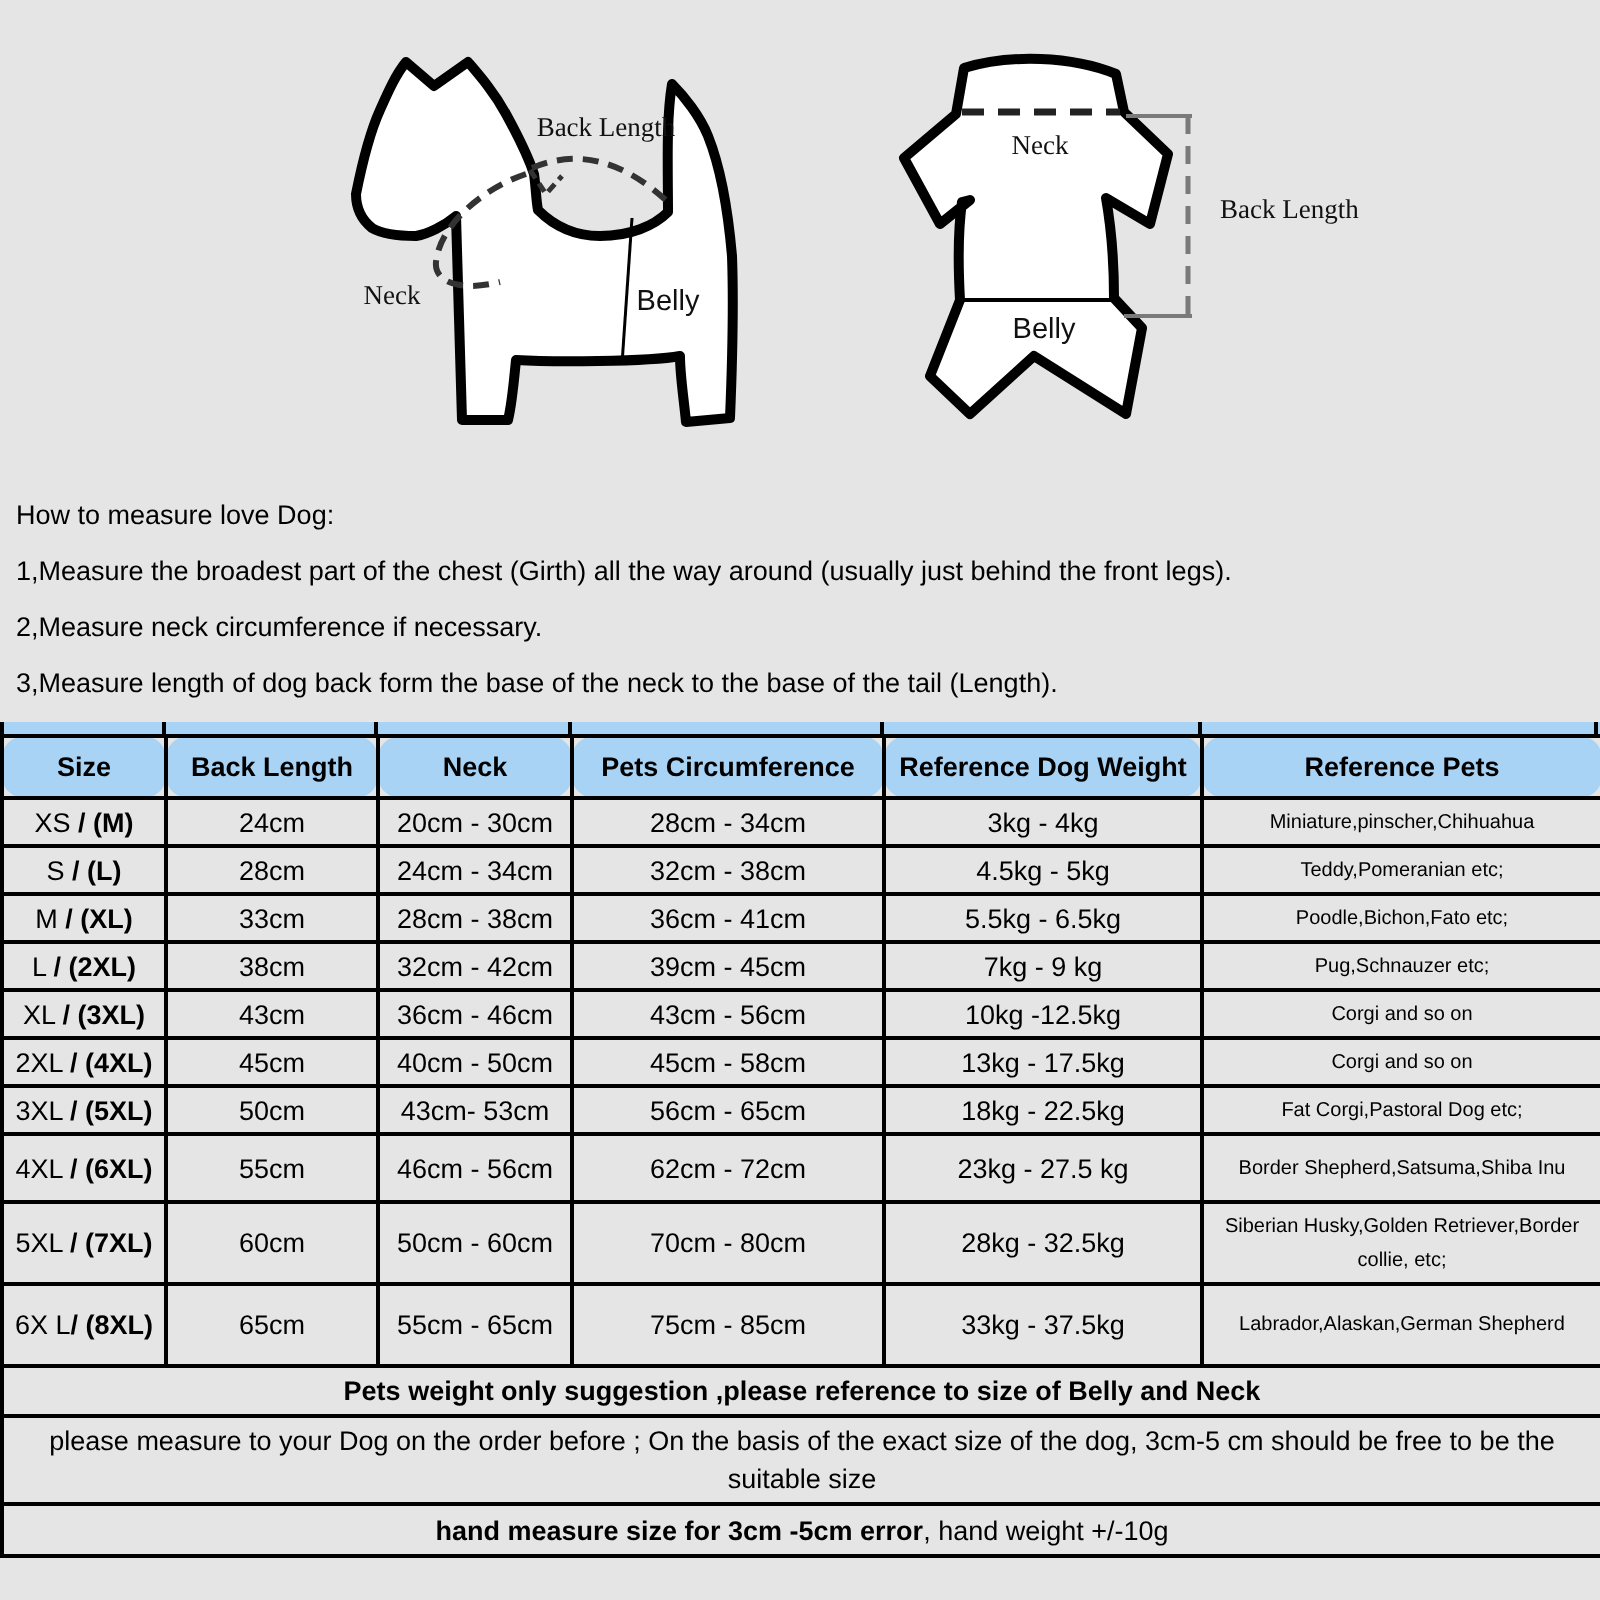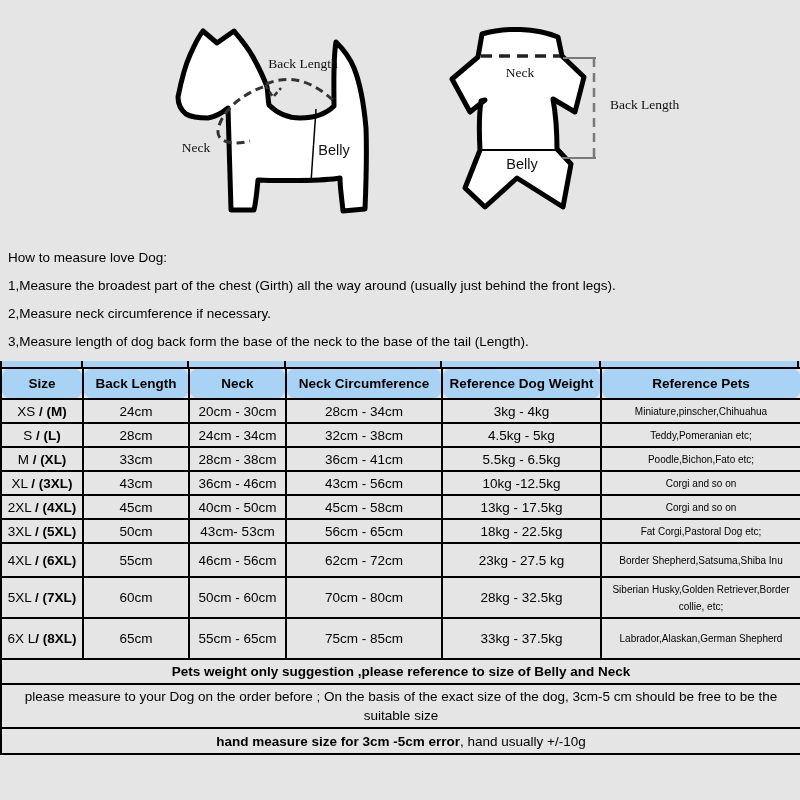--- a/index.html
+++ b/index.html
@@ -115,21 +115,21 @@
         <col style="width:97px">
       <col style="width:156px">
         <col style="width:159px">
         <col style="width:200px">
     </colgroup>
     <thead>
       <tr>
         <th>Size</th>
         <th>Back Length</th>
         <th>Neck</th>
-        <th>Neck Circumference</th>
+        <th>Pets Circumference</th>
         <th>Reference Dog Weight</th>
         <th>Reference Pets</th>
       </tr>
     </thead>
     <tbody>
       <tr>
         <td><span>XS </span><b>/ (M)</b></td>
         <td>24cm</td>
         <td>20cm - 30cm</td>
         <td>28cm - 34cm</td>
@@ -144,20 +144,28 @@
         <td>4.5kg - 5kg</td>
         <td class="pets">Teddy,Pomeranian etc;</td>
       </tr>
       <tr>
         <td><span>M </span><b>/ (XL)</b></td>
         <td>33cm</td>
         <td>28cm - 38cm</td>
         <td>36cm - 41cm</td>
         <td>5.5kg - 6.5kg</td>
         <td class="pets">Poodle,Bichon,Fato etc;</td>
+      </tr>
+      <tr>
+        <td><span>L </span><b>/ (2XL)</b></td>
+        <td>38cm</td>
+        <td>32cm - 42cm</td>
+        <td>39cm - 45cm</td>
+        <td>7kg - 9 kg</td>
+        <td class="pets">Pug,Schnauzer etc;</td>
       </tr>
       <tr>
         <td><span>XL </span><b>/ (3XL)</b></td>
         <td>43cm</td>
         <td>36cm - 46cm</td>
         <td>43cm - 56cm</td>
         <td>10kg -12.5kg</td>
         <td class="pets">Corgi and so on</td>
       </tr>
       <tr>
@@ -200,18 +208,18 @@
         <td>33kg - 37.5kg</td>
         <td class="pets">Labrador,Alaskan,German Shepherd</td>
       </tr>
       <tr>
         <td class="f-bold" colspan="6">Pets weight only suggestion ,please reference to size of Belly and Neck</td>
       </tr>
       <tr>
         <td class="f-plain" colspan="6">please measure to your Dog on the order before ; On the basis of the exact size of the dog, 3cm-5 cm should be free to be the suitable size</td>
       </tr>
       <tr>
-        <td class="f-mixed" colspan="6"><b>hand measure size for 3cm -5cm error</b><span>, hand usually +/-10g</span></td>
+        <td class="f-mixed" colspan="6"><b>hand measure size for 3cm -5cm error</b><span>, hand weight +/-10g</span></td>
       </tr>
     </tbody>
   </table>
 
 </div>
 
 </body></html>

